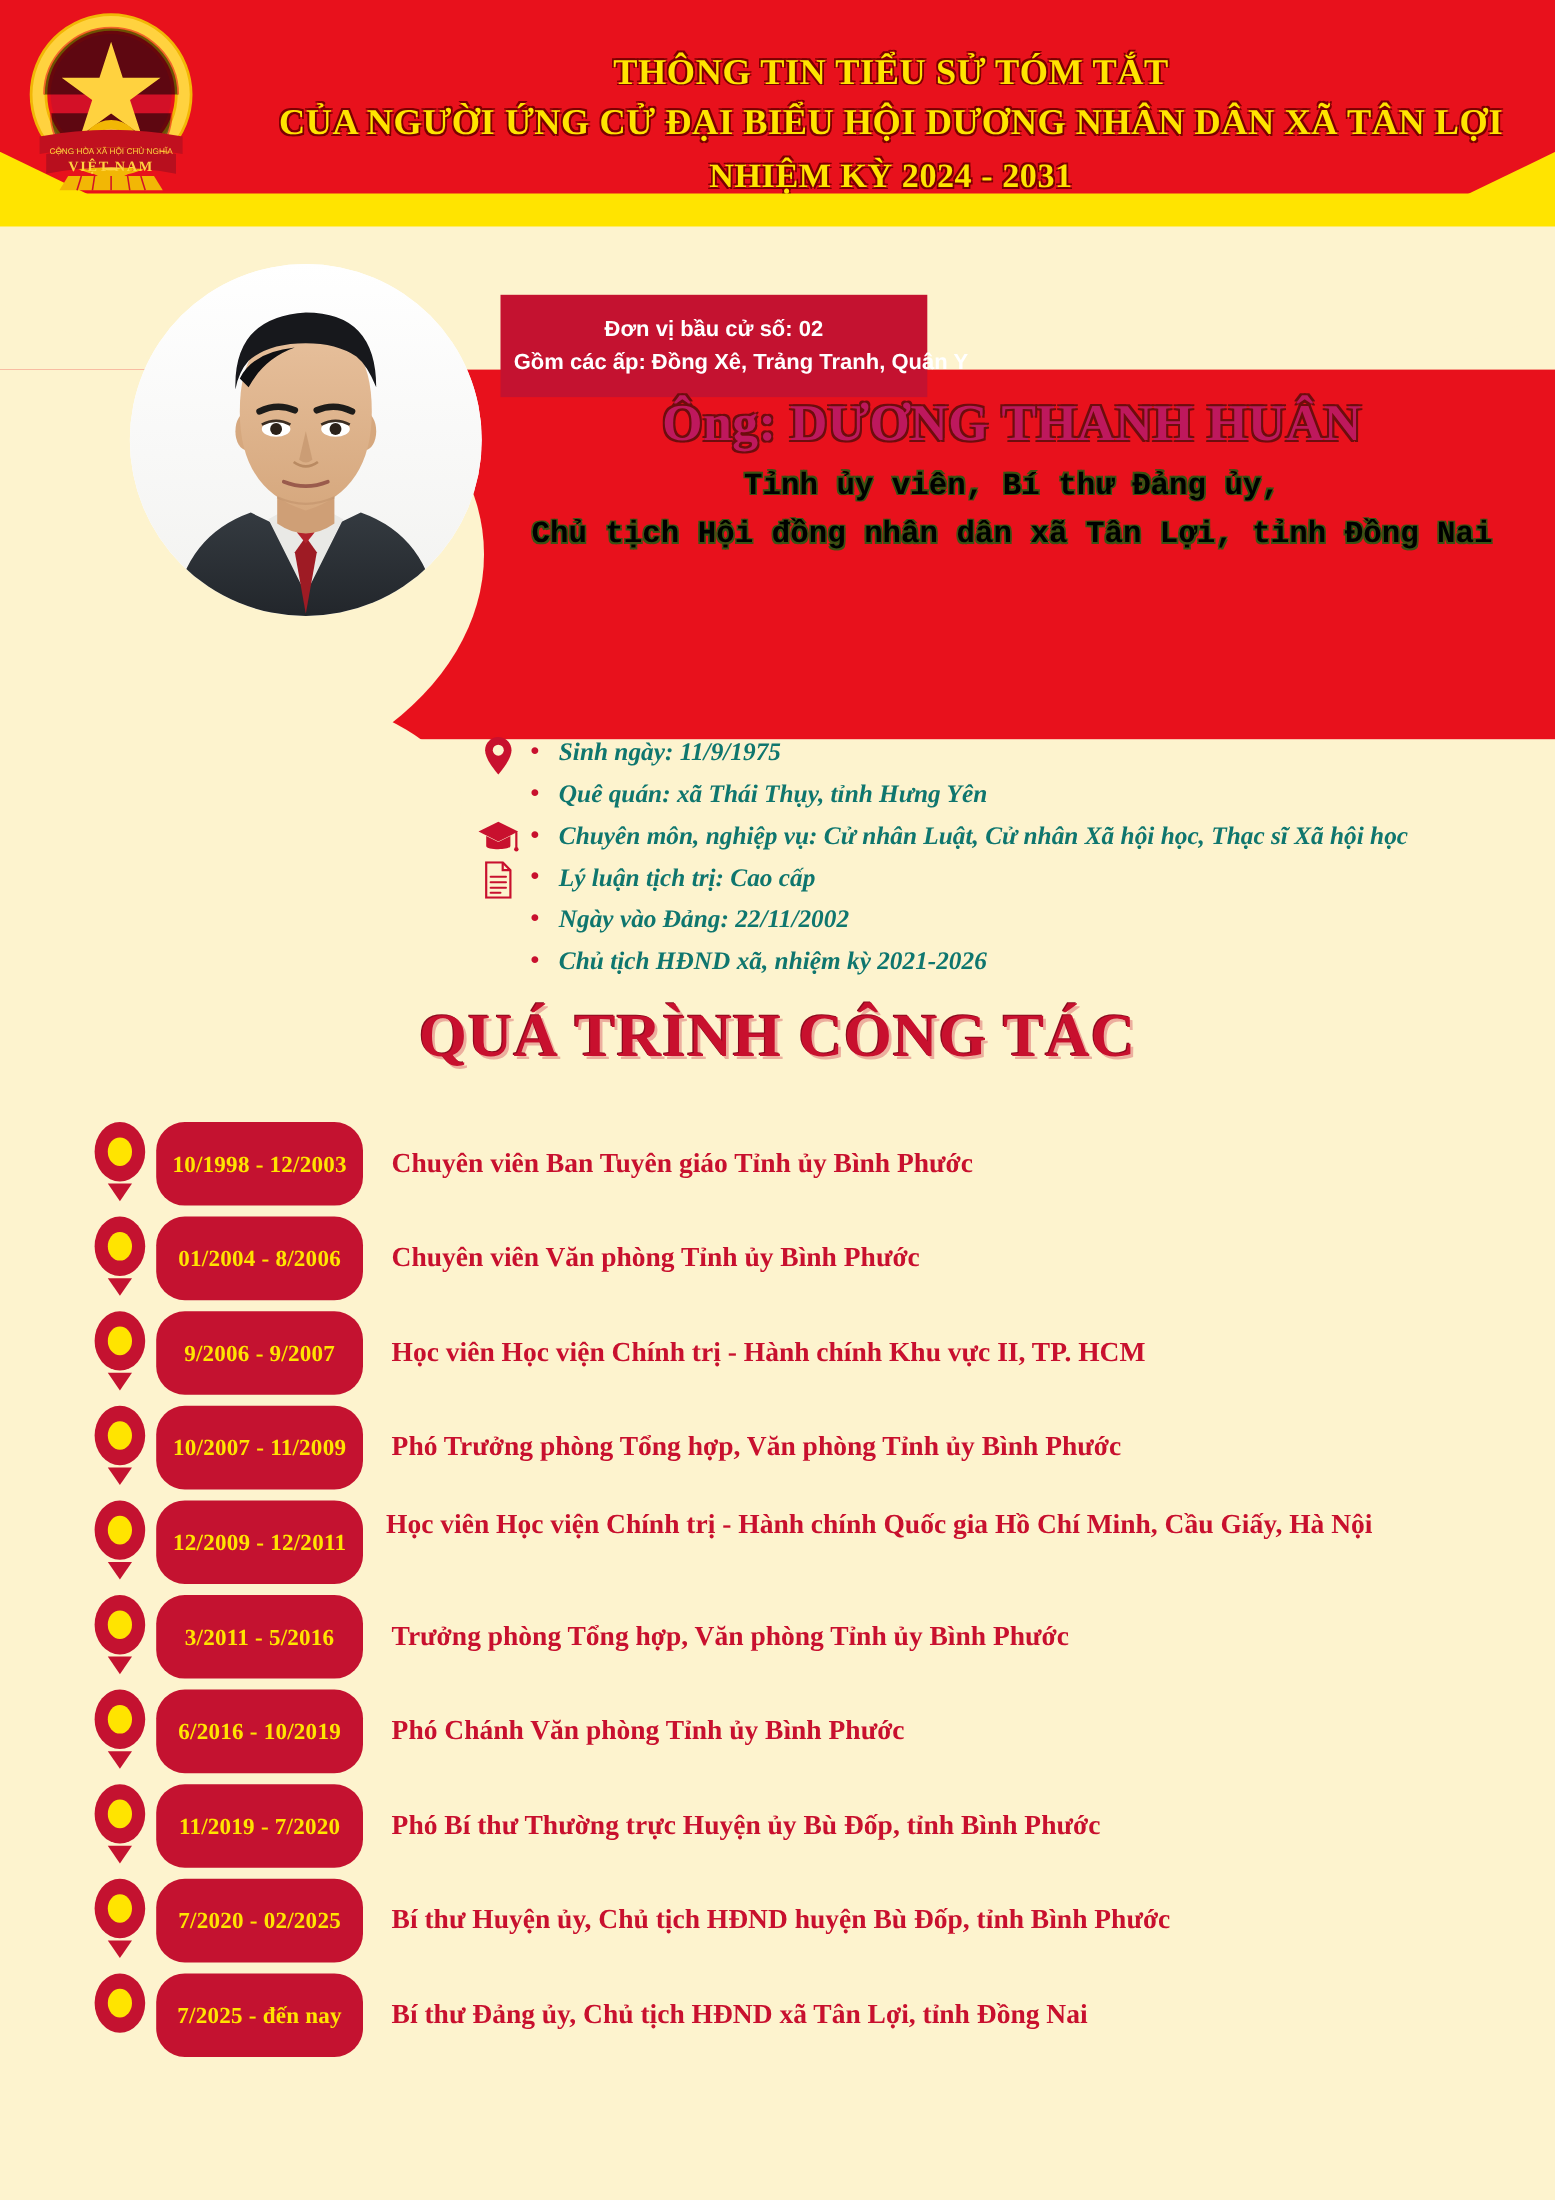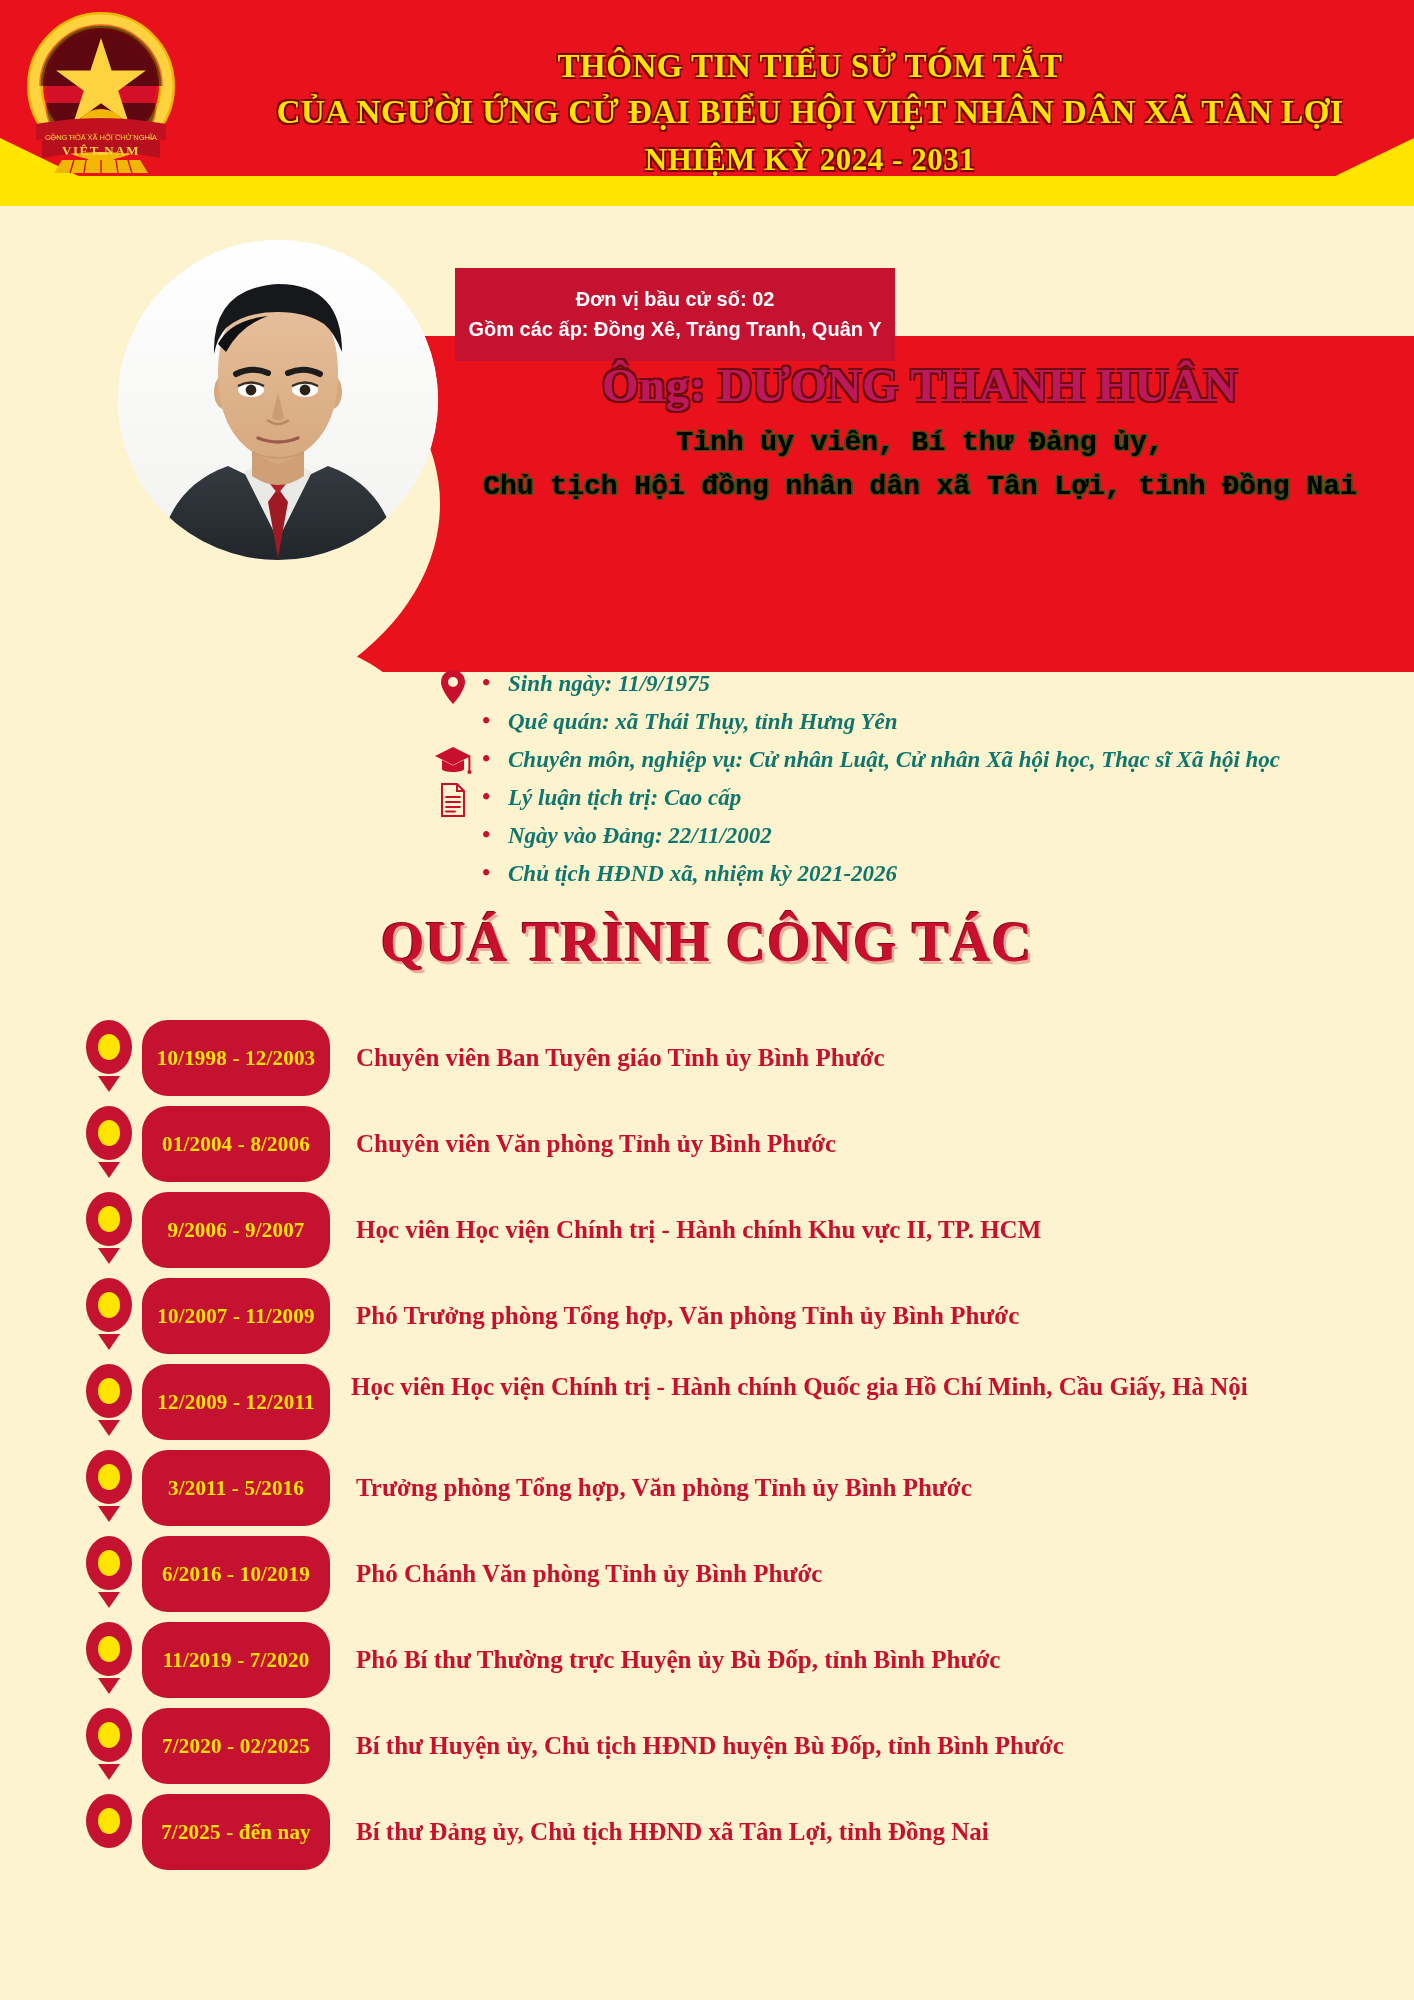--- a/index.html
+++ b/index.html
@@ -87,21 +87,21 @@
     width:320px; height:320px;
     border-radius:50%;
     overflow:hidden;
     background:#ffffff;
     z-index:6;
   }
   .photo-svg { width:100%; height:100%; display:block; }
 
   
   .unit-box {
-    position:absolute; left:455px; top:268px; width:440px;
+    position:absolute; left:455px; top:268px; width:388px;
     background:#C41230;
     padding:16px 12px 17px;
     text-align:center;
     z-index:7;
   }
   .unit-line {
     font-family:"Liberation Sans", sans-serif;
     font-weight:bold;
     color:#ffffff;
     font-size:20px;
@@ -255,21 +255,21 @@
           <path d="M70 152 L68 165"></path>
         <path d="M85 152 L85 165"></path>
           <path d="M100 152 L102 165"></path>
         <path d="M112 152 L116 165"></path>
       </g>
     </svg>
   </div>
 
   <div class="header-titles">
     <div class="h-line l1">THÔNG TIN TIỂU SỬ TÓM TẮT</div>
-    <div class="h-line l2">CỦA NGƯỜI ỨNG CỬ ĐẠI BIỂU HỘI VIỆT NHÂN DÂN XÃ TÂN LỢI</div>
+    <div class="h-line l2">CỦA NGƯỜI ỨNG CỬ ĐẠI BIỂU HỘI DƯƠNG NHÂN DÂN XÃ TÂN LỢI</div>
     <div class="h-line l3">NHIỆM KỲ 2024 - 2031</div>
   </div>
 </div>
 
 <div class="swoosh-yellow"></div>
 <div class="swoosh-cream"></div>
 
 <div class="mid-band"></div>
 <div class="mid-band-notch"></div>
 <div class="mid-band-bottomfade"></div>

